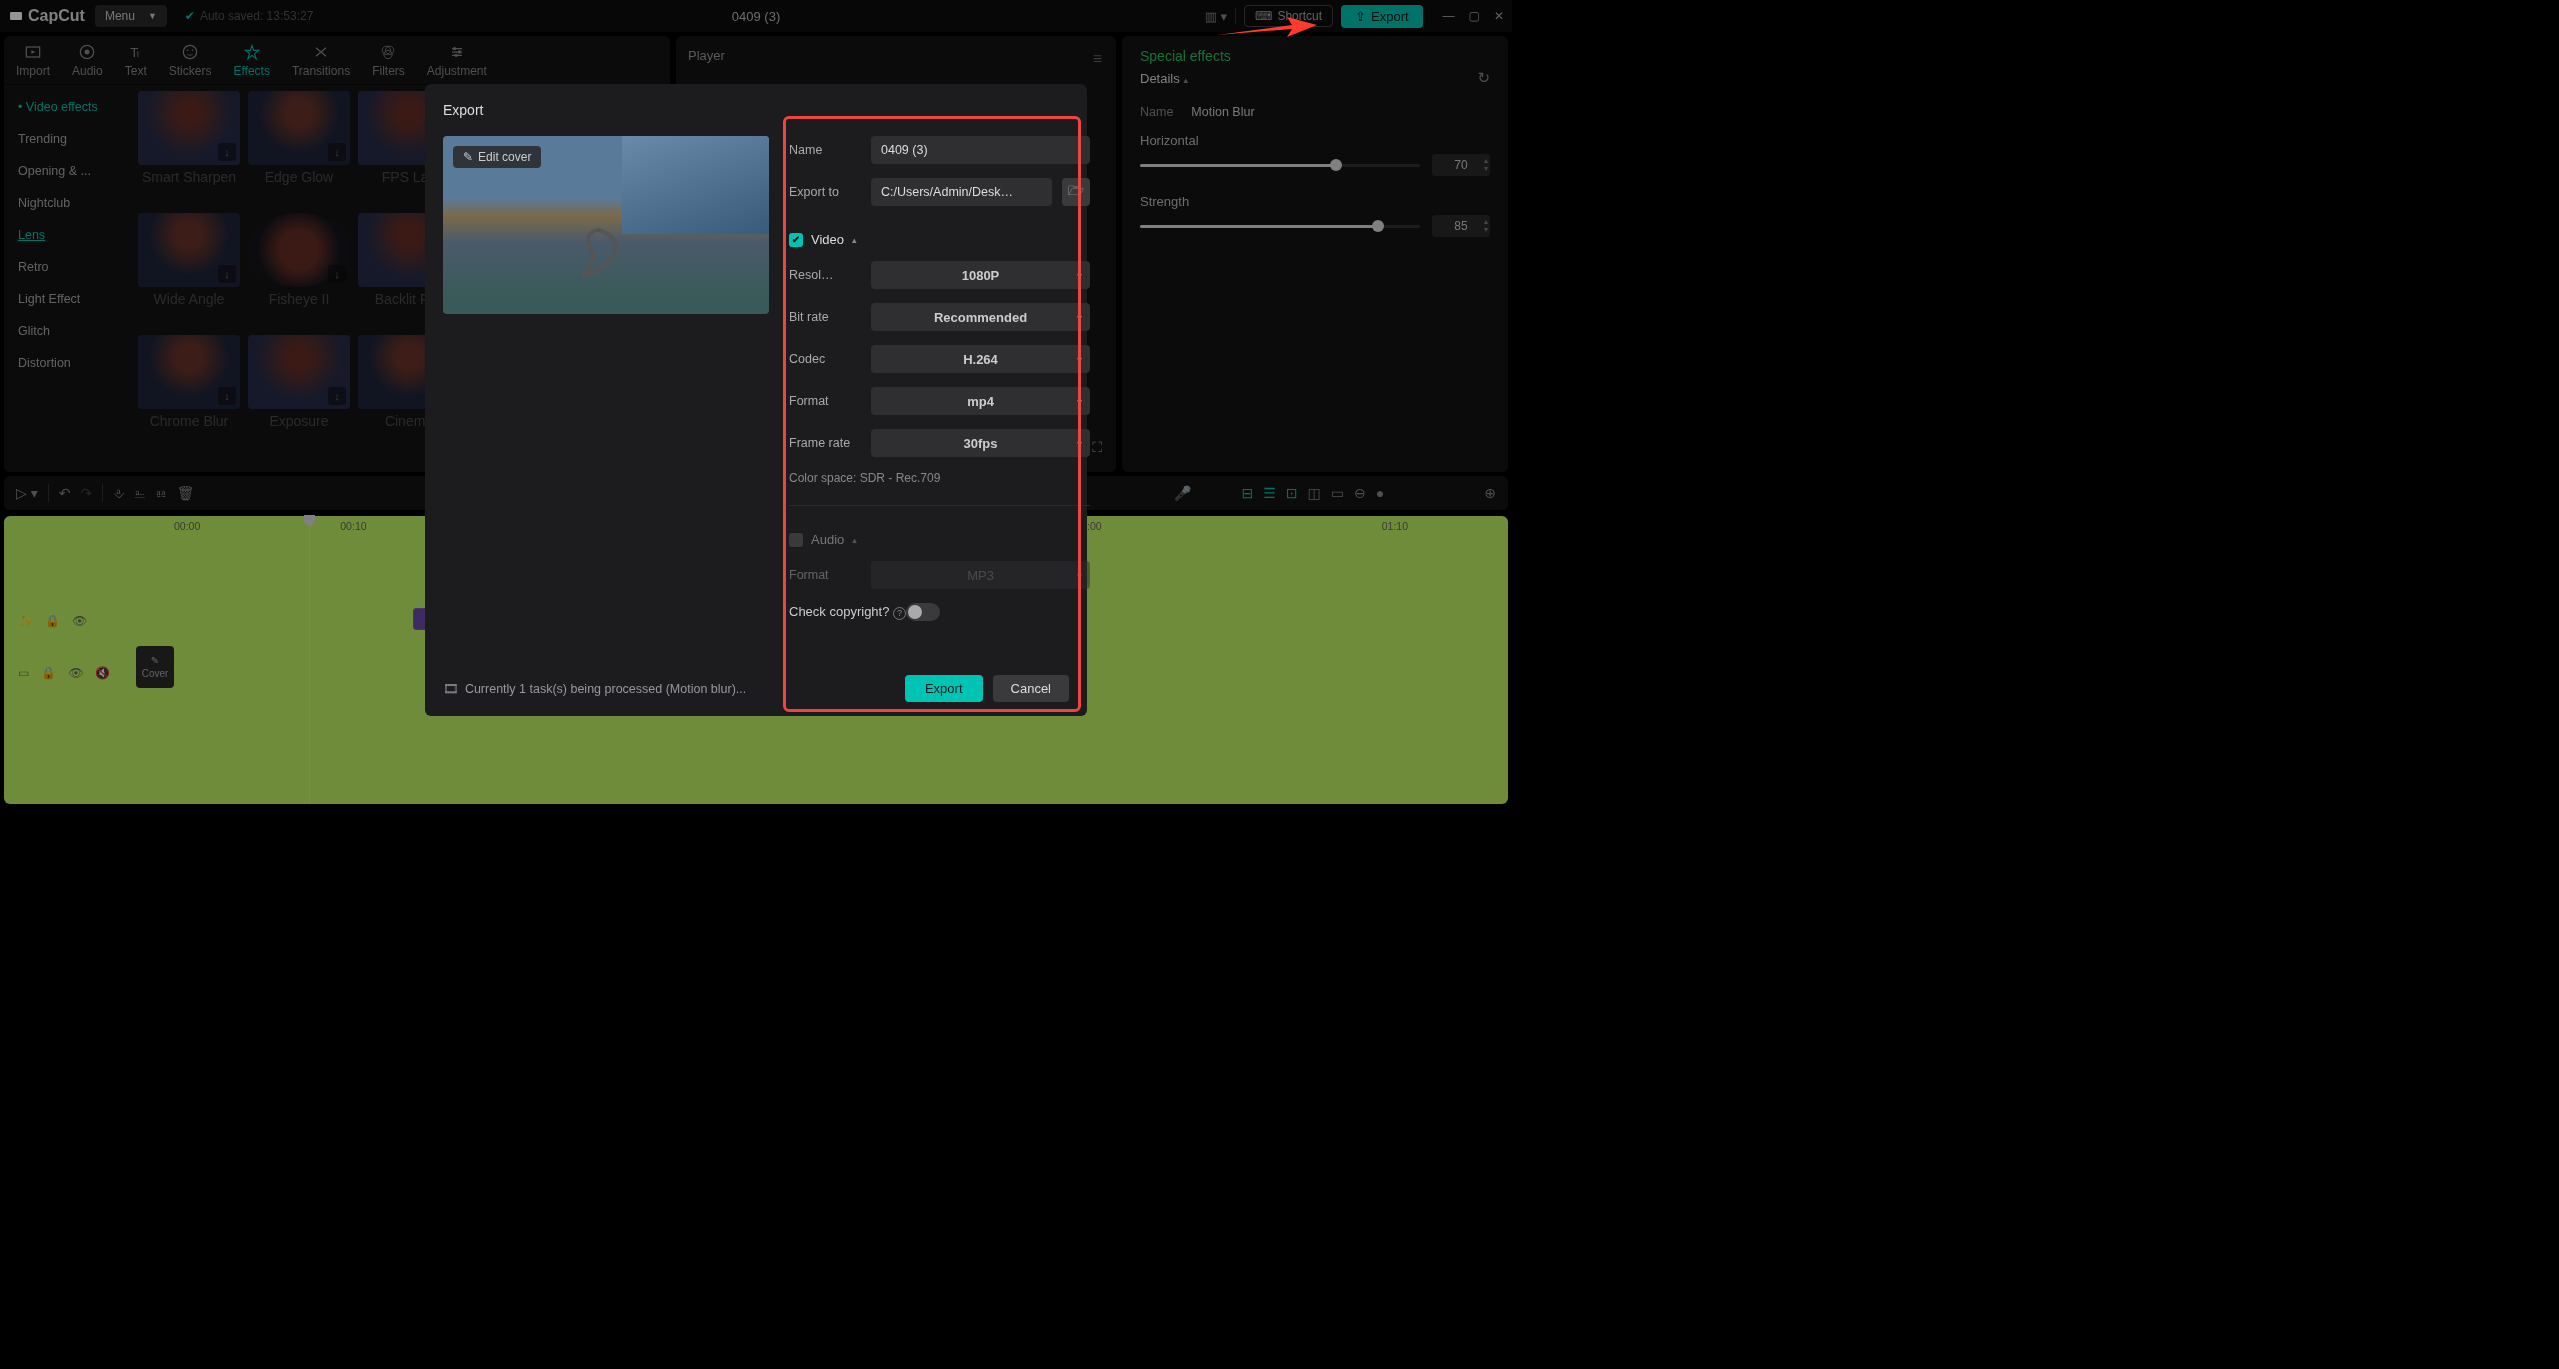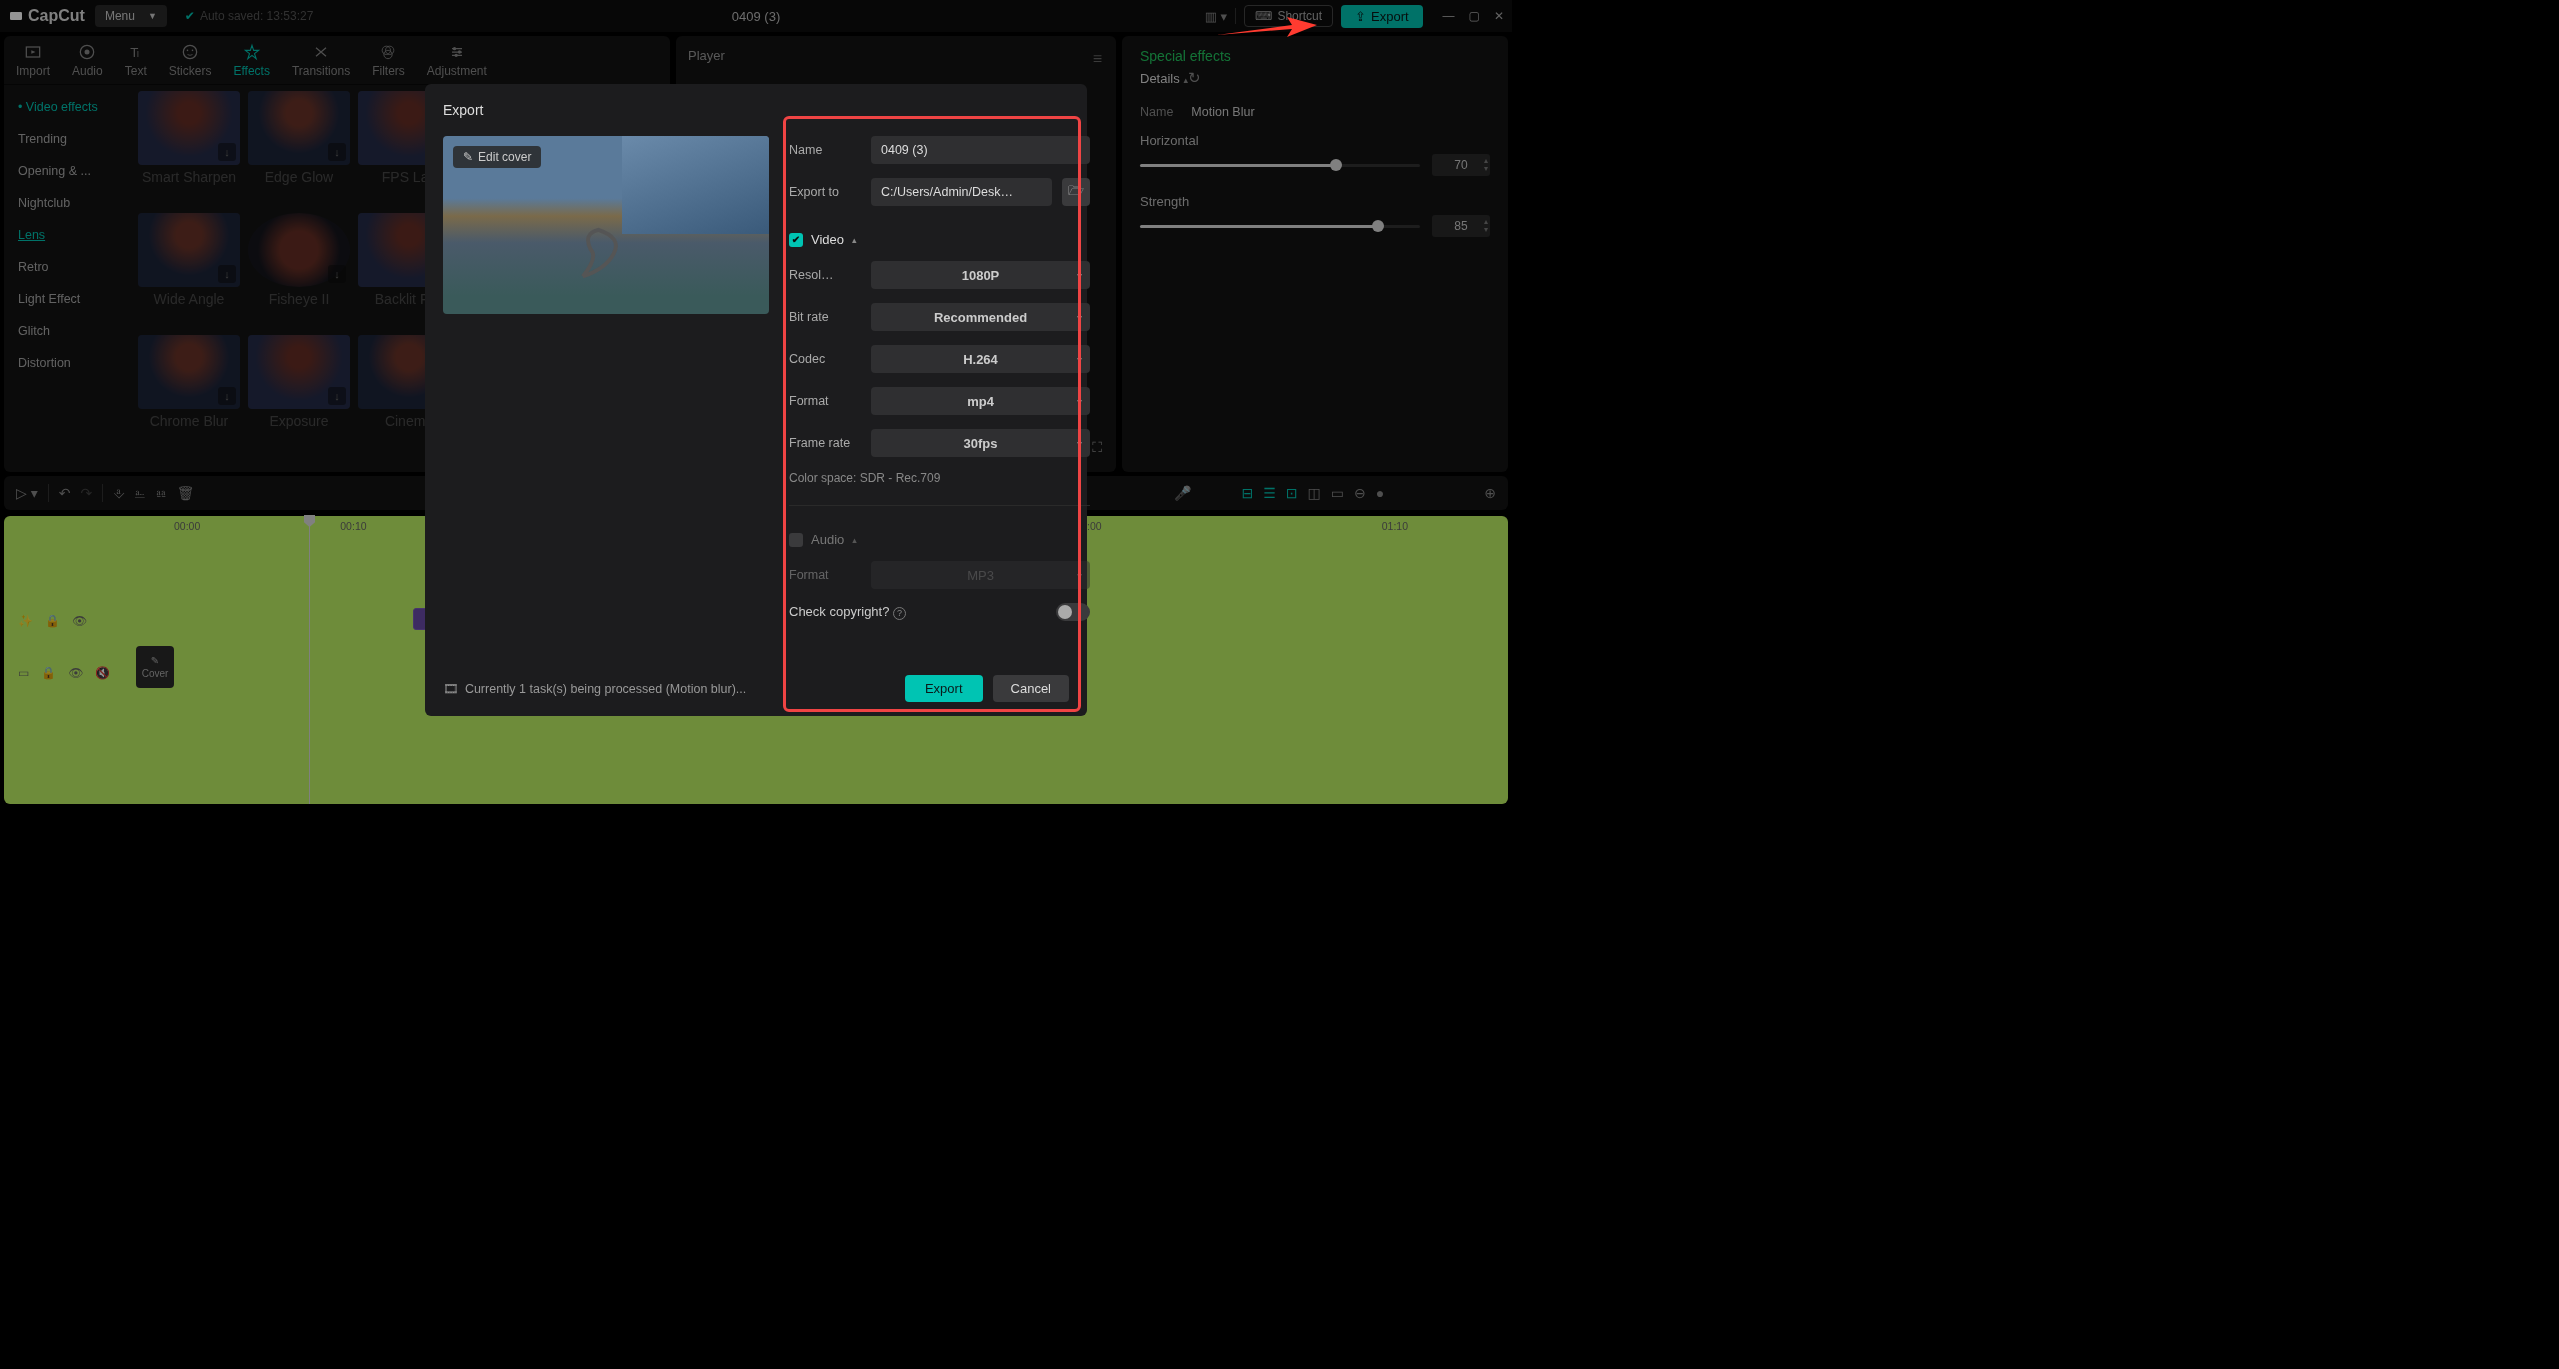--- a/index.html
+++ b/index.html
@@ -46,21 +46,21 @@
 .thumb-label { color: #888; font-size: 14px; margin-top: 4px; white-space: nowrap; overflow: hidden; text-overflow: ellipsis; text-align: center; }
 
 
 .player-panel { flex: 1; padding: 12px; position: relative; }
 .player-title { color: #999; font-size: 13px; }
 .player-panel .ratio-icon { position: absolute; bottom: 16px; right: 14px; color: #888; font-size: 14px; }
 
 
 .inspector-panel { width: 386px; padding: 12px 18px; font-size: 13px; }
 .insp-title { color: #22c55e; font-size: 14px; font-weight: 500; margin-bottom: 5px; }
-.insp-details { display: flex; align-items: center; justify-content: flex-start; color: #ddd; margin-bottom: 18px; }
+.insp-details { display: flex; align-items: center; justify-content: space-between; color: #ddd; margin-bottom: 18px; }
 .insp-details .refresh { color: #888; font-size: 15px; }
 .insp-row { display: flex; gap: 18px; color: #888; font-size: 12.5px; margin-bottom: 14px; }
 .insp-row .val { color: #ccc; }
 .slider-group { margin-bottom: 18px; }
 .slider-label { color: #bbb; font-size: 13px; margin-bottom: 6px; }
 .slider-row { display: flex; align-items: center; gap: 12px; }
 .slider-track { flex: 1; height: 3px; background: #333; position: relative; border-radius: 2px; }
 .slider-fill { height: 100%; background: #ddd; border-radius: 2px; }
 .slider-thumb { position: absolute; top: -5px; width: 12px; height: 12px; border-radius: 50%; background: #ddd; transform: translateX(-50%); }
 .num-box { width: 58px; height: 22px; background: #2a2a2a; border-radius: 3px; display: flex; align-items: center; justify-content: center; color: #ccc; font-size: 12px; position: relative; }
@@ -107,21 +107,21 @@
 .section-hdr { display: flex; align-items: center; gap: 8px; margin: 26px 0 14px; color: #ddd; font-size: 13px; font-weight: 500; }
 .section-hdr.dim { color: #777; }
 .checkbox { width: 14px; height: 14px; border-radius: 3px; background: #00c4b3; display: flex; align-items: center; justify-content: center; color: #0a0a0a; font-size: 10px; font-weight: bold; }
 .checkbox.off { background: #3a3a3c; }
 .checkbox.off::after { content: ''; }
 .dropdown { flex: 1; background: #2f2f31; border-radius: 4px; padding: 6px 10px; display: flex; align-items: center; justify-content: center; position: relative; height: 28px; cursor: pointer; }
 .dropdown .chev { position: absolute; right: 8px; color: #888; font-size: 10px; }
 .dropdown.dim { color: #777; }
 .color-space { color: #888; font-size: 12px; margin: 6px 0 20px; }
 .divider { height: 1px; background: #2a2a2a; margin: 14px 0; }
-.copyright-row { display: flex; align-items: center; justify-content: space-between; margin-top: 8px; }
+.copyright-row { display: flex; align-items: center; justify-content: flex-start; margin-top: 8px; }
 .toggle { width: 34px; height: 18px; background: #3a3a3c; border-radius: 9px; position: relative; cursor: pointer; }
 .toggle::after { content: ''; position: absolute; left: 2px; top: 2px; width: 14px; height: 14px; background: #aaa; border-radius: 50%; }
 .modal-footer { position: absolute; bottom: 14px; left: 18px; right: 18px; display: flex; align-items: center; }
 .task-status { color: #999; font-size: 12.5px; display: flex; align-items: center; gap: 6px; }
 .footer-btns { margin-left: auto; display: flex; gap: 10px; }
 .btn-export { background: #00c4b3; color: #0a1a1a; font-weight: 500; border: none; padding: 6px 20px; border-radius: 4px; cursor: pointer; font-size: 13px; }
 .btn-cancel { background: #3a3a3c; color: #ddd; border: none; padding: 6px 18px; border-radius: 4px; cursor: pointer; font-size: 13px; }
 .qmark { width: 13px; height: 13px; border: 1px solid #777; border-radius: 50%; display: inline-flex; align-items: center; justify-content: center; font-size: 9px; color: #888; }
 </style>
 </head>

